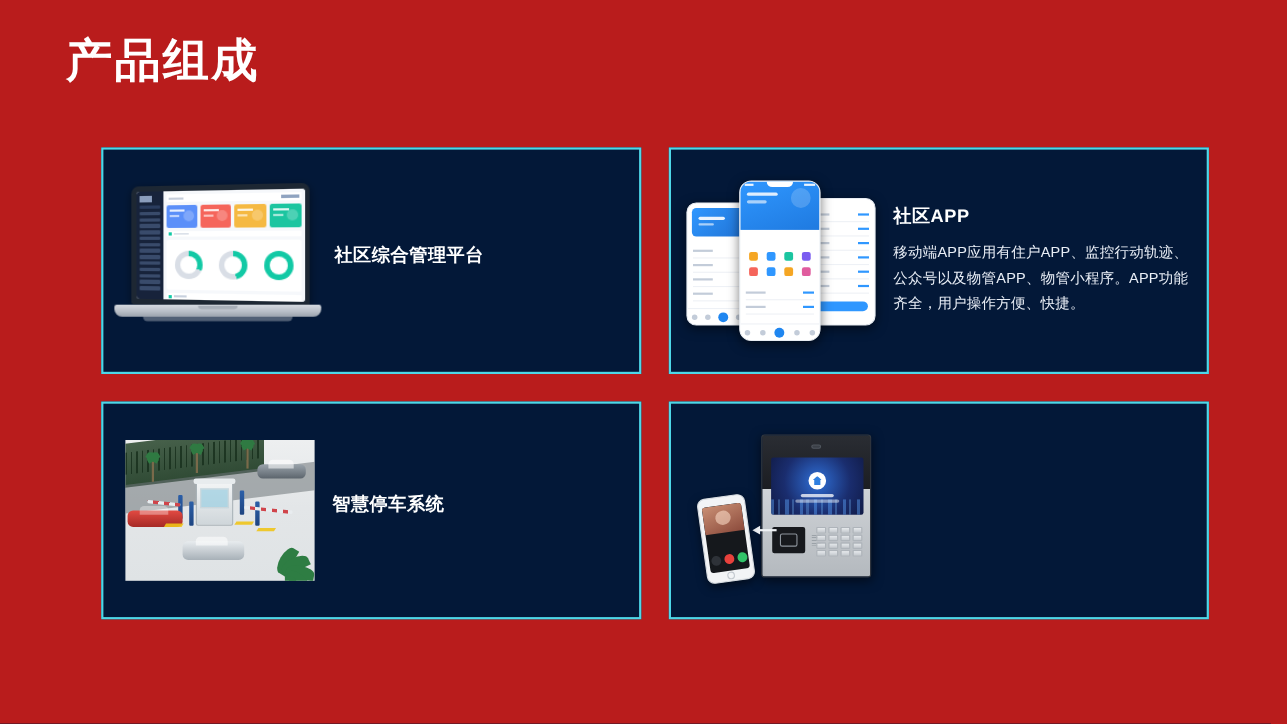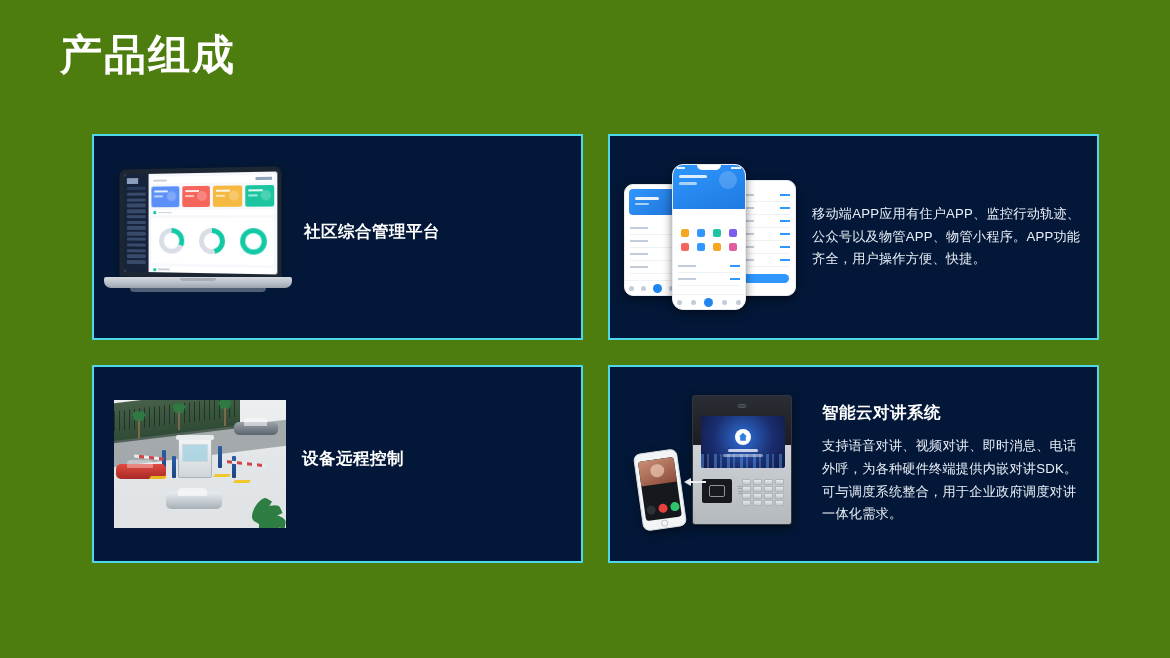--- a/index.html
+++ b/index.html
@@ -6,21 +6,21 @@
   * { box-sizing: border-box; margin: 0; padding: 0; }
   html, body {
     width: 1170px; height: 658px;
     overflow: hidden;
     background: #031838;
     font-family: "Liberation Sans", "DejaVu Sans", sans-serif;
   }
   .slide {
     position: relative;
     width: 1170px; height: 658px;
-    background: #4d7c0f;
+    background: #b91c1c;
     padding-left: 38px;
   }
 
   
   .page-title {
     position: absolute;
     left: 60px; top: 30px;
     font-size: 42px;
     font-weight: bold;
     color: #ffffff;
@@ -656,20 +656,21 @@
               <span></span>
               <span class="on"></span>
               <span></span>
               <span></span>
             </div>
           </div>
 
         </div>
       </div>
       <div class="card-text">
+        <div class="card-title">社区APP</div>
         <div class="card-desc">移动端APP应用有住户APP、监控行动轨迹、公众号以及物管APP、物管小程序。APP功能齐全，用户操作方便、快捷。</div>
       </div>
     </div>
 
     <div class="card card-3">
       <div class="card-media">
         <div class="parking">
           <div class="pk-grass"></div>
           <div class="pk-fence"></div>
           <div class="pk-road"></div>
@@ -711,21 +712,21 @@
           <div class="pk-palm-big">
             <span style="transform:rotate(-60deg)"></span>
             <span style="transform:rotate(-25deg)"></span>
             <span style="transform:rotate(10deg)"></span>
             <span style="transform:rotate(45deg)"></span>
             <span style="transform:rotate(90deg)"></span>
           </div>
         </div>
       </div>
       <div class="card-text">
-        <div class="card-title">设备远程控制</div>
+        <div class="card-title">智慧停车系统</div>
       </div>
     </div>
 
     <div class="card card-4">
       <div class="card-media">
         <div class="intercom">
 
           <div class="ic-device">
             <div class="ic-cam"></div>
             <div class="ic-screen">
@@ -768,20 +769,16 @@
                 <span class="gry"></span>
                 <span class="red"></span>
                 <span class="grn"></span>
               </div>
             </div>
             <div class="ic-home"></div>
           </div>
 
         </div>
       </div>
-      <div class="card-text">
-        <div class="card-title">智能云对讲系统</div>
-        <div class="card-desc">支持语音对讲、视频对讲、即时消息、电话外呼，为各种硬件终端提供内嵌对讲SDK。可与调度系统整合，用于企业政府调度对讲一体化需求。</div>
-      </div>
     </div>
 
   </div>
 </div>
 
 </body></html>

